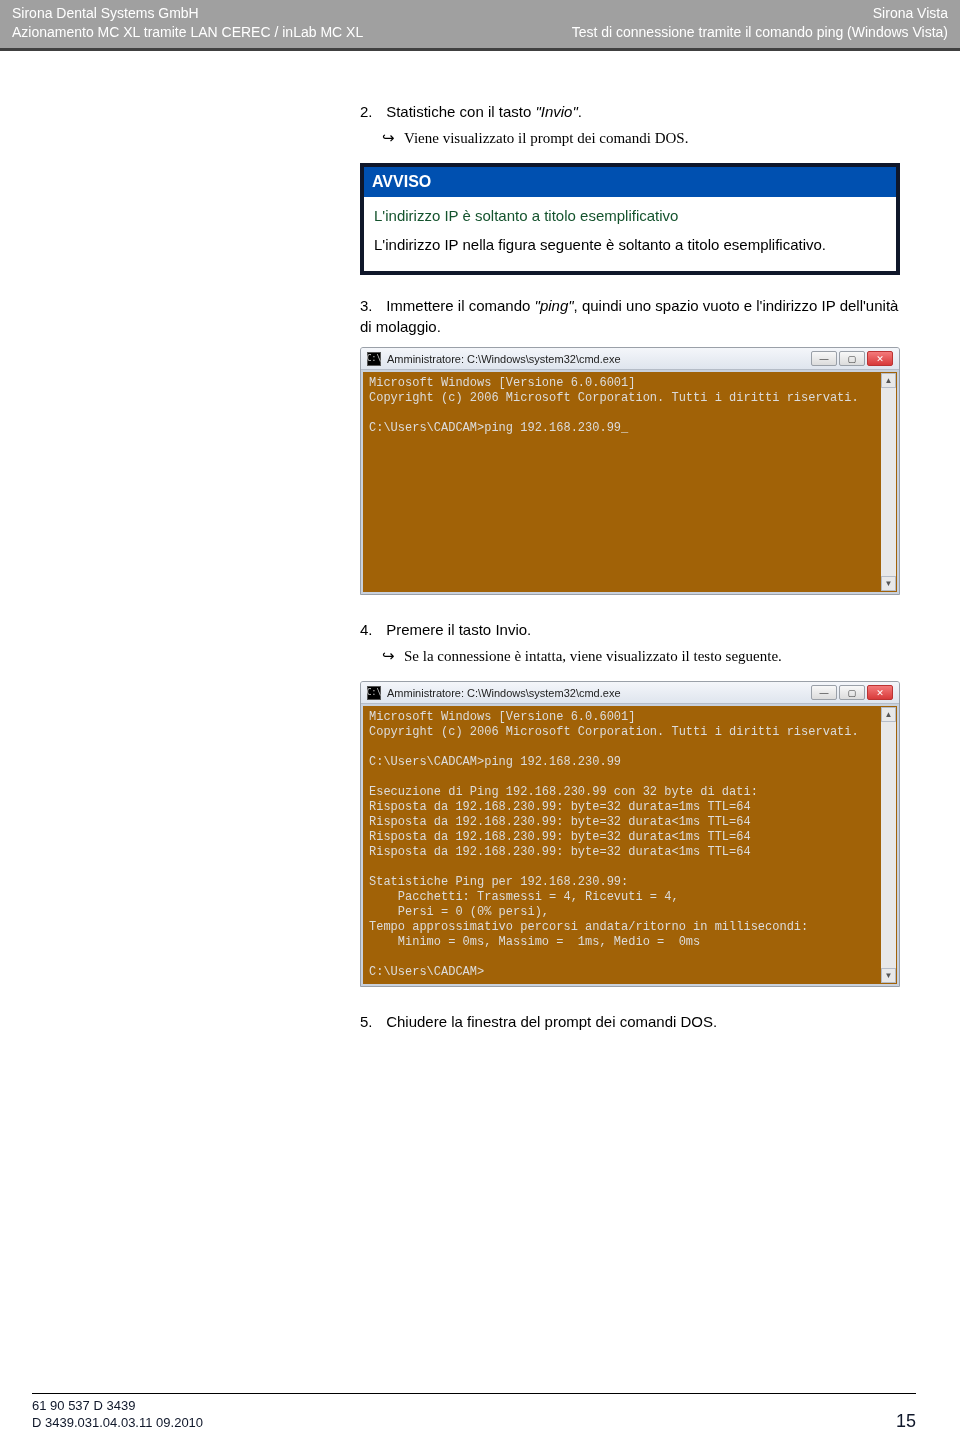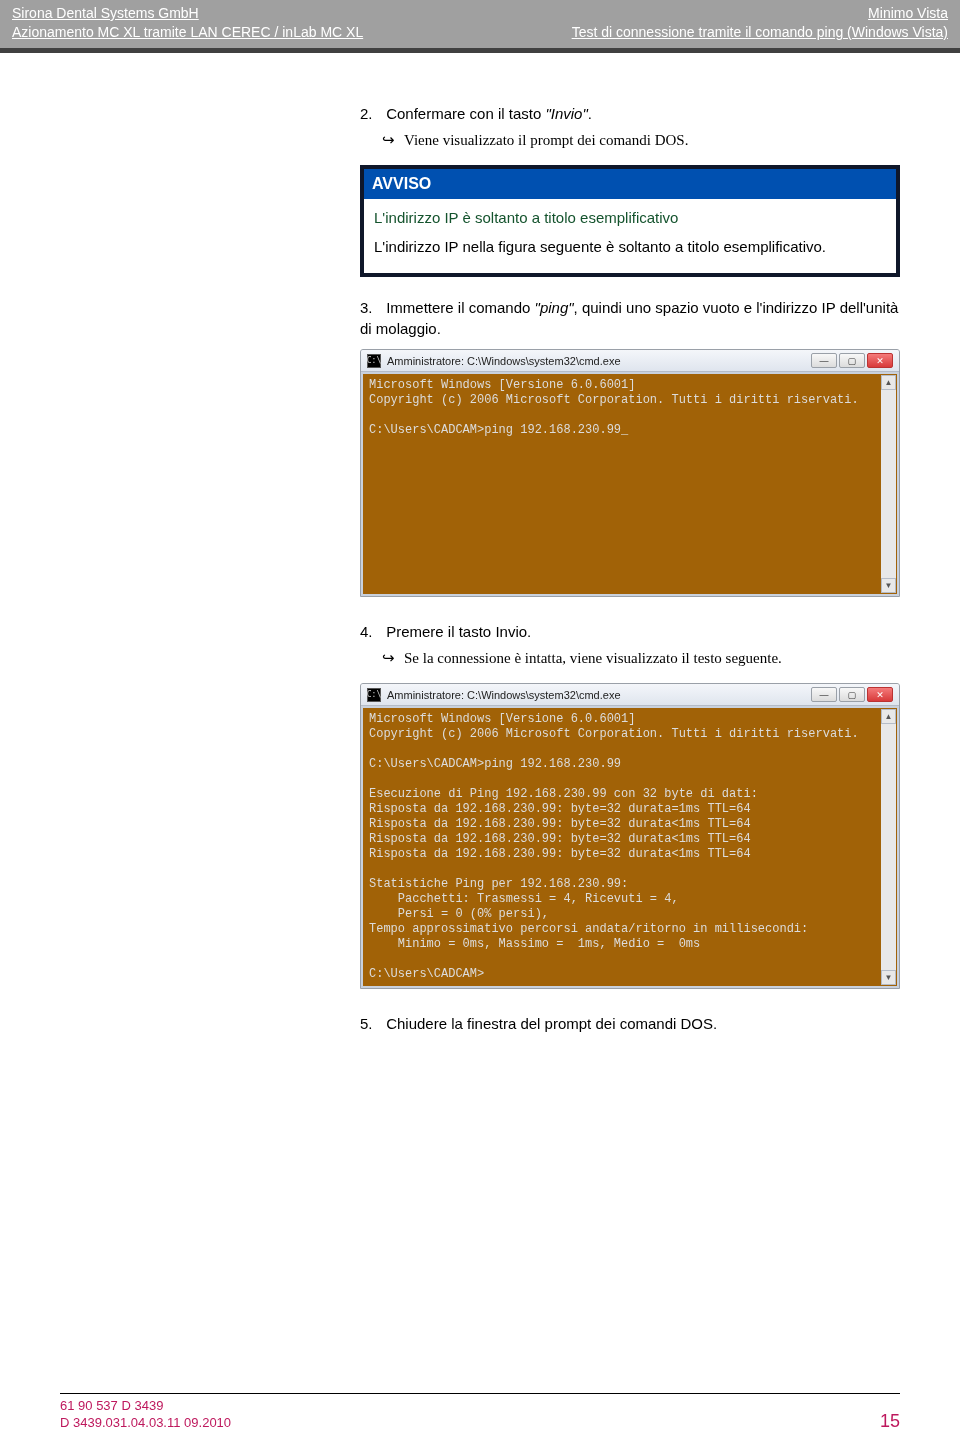--- a/index.html
+++ b/index.html
@@ -11,22 +11,21 @@
     position: relative;
     color: #000;
   }
   .header {
     background: #a0a0a0;
     color: #ffffff;
     padding: 4px 12px 6px 12px;
     display: flex;
     justify-content: space-between;
     font-size: 14px;
-    border-bottom: 5px solid #404040;
-    text-decoration: underline;
+    border-bottom: 3px solid #404040;
   }
   .header .left, .header .right { display: flex; flex-direction: column; line-height: 1.35; }
   .header .right { text-align: right; }
   .page-content {
     padding: 50px 60px 0 60px;
     display: flex;
   }
   .spacer-left { width: 300px; flex: 0 0 300px; }
   .main-col { flex: 1; }
   .step-line { font-size: 15px; margin-bottom: 6px; line-height: 1.4; }
@@ -118,51 +117,51 @@
     border: 1px solid #b5bcc7;
     display:flex; align-items:center; justify-content:center;
     font-size:8px;
     color:#555;
   }
   .console1 .console-inner { min-height: 220px; }
   .console2 .console-inner { min-height: 250px; }
   .footer {
     position: absolute;
     bottom: 20px;
-    left: 0; right: 0;
-    padding: 0 60px;
+    left: 0; right: 12px;
+    padding: 0 32px;
     font-size: 13px;
-    color:#be185d;
+    color:#0f172a;
   }
   .footer-line { border-top: 1px solid #000; margin-bottom: 4px; }
   .footer-row { display: flex; justify-content: space-between; align-items: flex-end; }
   .footer-left { line-height: 1.3; }
   .footer-right { font-size: 18px; }
 </style>
 </head>
 <body>
 
 <div class="header">
   <div class="left">
     <span>Sirona Dental Systems GmbH</span>
     <span>Azionamento MC XL tramite LAN CEREC / inLab MC XL</span>
   </div>
   <div class="right">
-    <span>Minimo Vista</span>
+    <span>Sirona Vista</span>
     <span>Test di connessione tramite il comando ping (Windows Vista)</span>
   </div>
 </div>
 
 <div class="page-content">
   <div class="spacer-left"></div>
   <div class="main-col">
 
     <p class="step-line">
       <span class="step-num">2.</span>
-      <span>Confermare con il tasto </span><span class="italic">"Invio"</span><span>.</span>
+      <span>Statistiche con il tasto </span><span class="italic">"Invio"</span><span>.</span>
     </p>
     <p class="arrow-line">
       <span>Viene visualizzato il prompt dei comandi DOS.</span>
     </p>
 
     <div class="notice-box">
       <div class="notice-header">AVVISO</div>
       <div class="notice-body">
         <p style="font-weight:normal;color:#14532d">L'indirizzo IP è soltanto a titolo esemplificativo</p>
         <p>L'indirizzo IP nella figura seguente è soltanto a titolo esemplificativo.</p>

